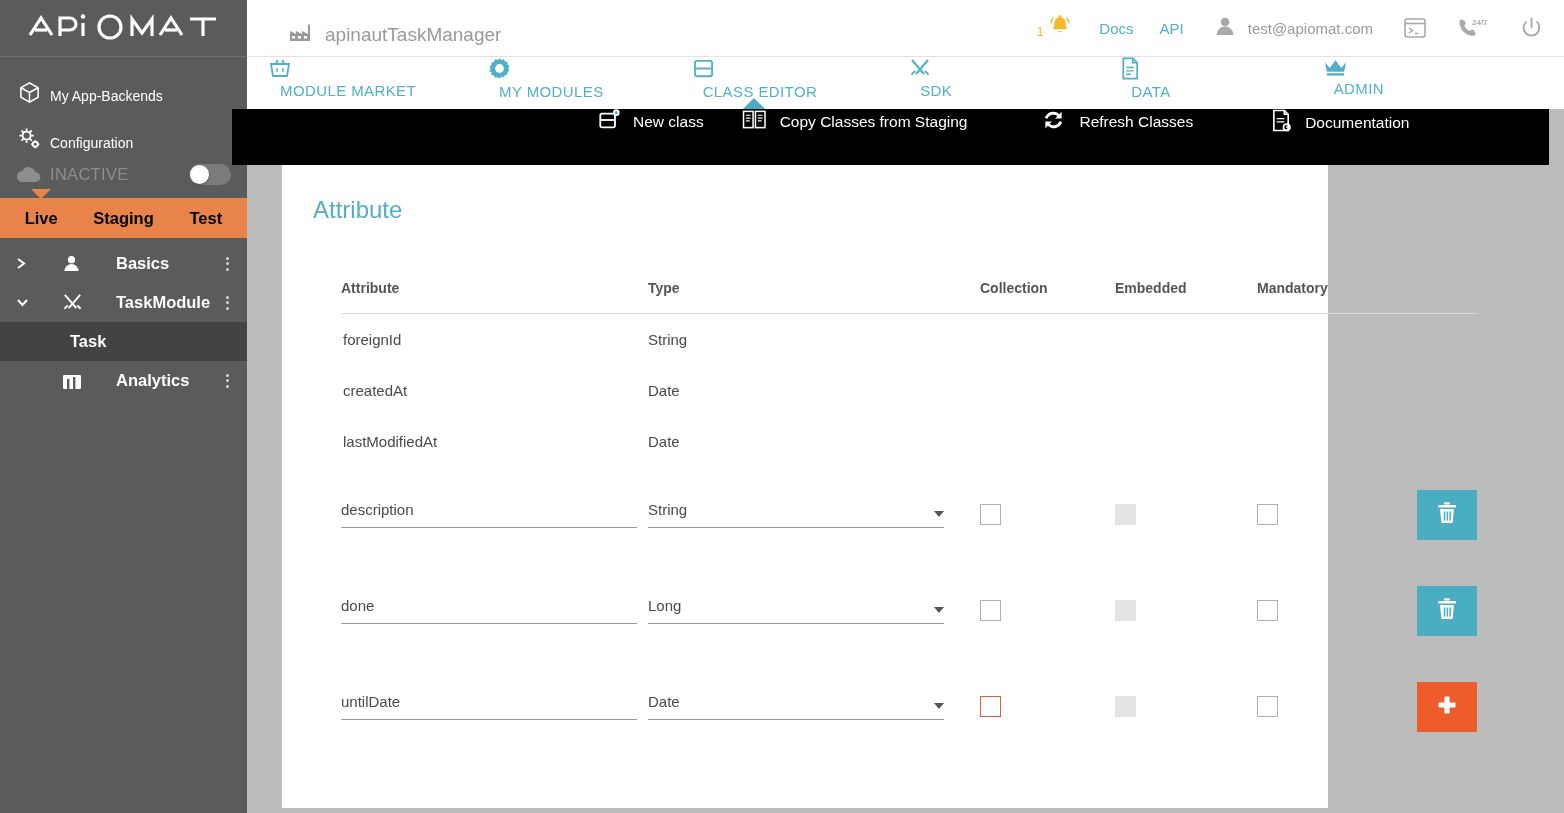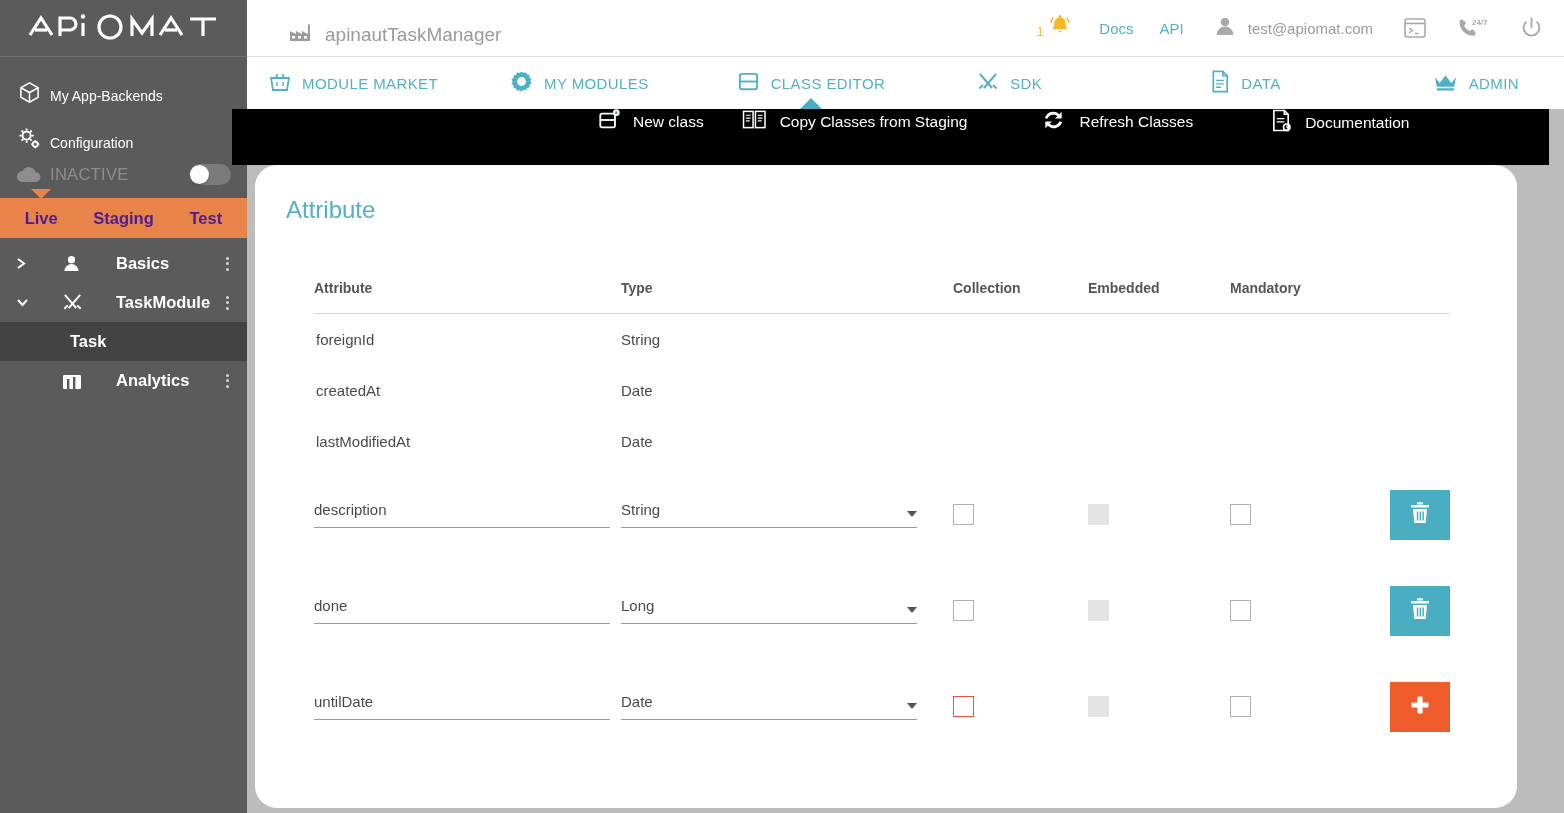--- a/index.html
+++ b/index.html
@@ -48,21 +48,21 @@
     width: 19px; height: 19px; border-radius: 50%; background: #fff;
     box-shadow: 0 1px 2px rgba(0,0,0,.35);
   }
 
   .env-bar {
     position: relative;
     display: flex; height: 40px; background: #e8844a;
     align-items: center;
   }
   .env-bar .env {
-    flex: 1; text-align: center; color: #4c1d95; font-size: 16.5px;
+    flex: 1; text-align: center; color: #000000; font-size: 16.5px;
     font-weight: bold; cursor: pointer; line-height: 40px;
   }
   .env-bar .env.active { font-weight: bold; }
   .env-caret {
     position: absolute; left: 31px; top: -9px;
     width: 0; height: 0;
     border-left: 10px solid transparent;
     border-right: 10px solid transparent;
     border-top: 10px solid #e8844a;
   }
@@ -102,22 +102,22 @@
   .user-box { display: flex; align-items: center; margin-left: 30px; cursor: pointer; }
   .user-box .mail { margin-left: 12px; color: #9a9a9a; font-size: 15px; }
   .top-ic { margin-left: 30px; cursor: pointer; display: flex; align-items: center; font-weight: bold; }
 
   
   .mainnav {
     position: absolute; left: 247px; top: 57px; width: 1317px; height: 52px;
     background: #fff; display: flex; align-items: center;
   }
   .mainnav .navitem {
-    display: flex; align-items: center; color: #52b0c6; font-size: 15px;
-    cursor: pointer; position: relative; height: 52px;
+    display: flex; color: #52b0c6; font-size: 15px;
+    cursor: pointer; position: relative; height: 52px; flex-direction: column;
   }
   .mainnav .navitem .tx { margin-left: 11px; letter-spacing: .4px; }
   .nav-caret {
     position: absolute; bottom: 0; left: 50%; transform: translateX(-50%);
     width: 0; height: 0;
     border-left: 11px solid transparent;
     border-right: 11px solid transparent;
     border-bottom: 11px solid #4aadc2;
   }
 
@@ -131,23 +131,22 @@
     cursor: pointer; margin-right: 38px;
   }
   .tb-btn .tx { margin-left: 13px; }
 
   
   .content-bg {
     position: absolute; left: 247px; top: 165px; width: 1317px; height: 648px;
     background: #bcbcbc;
   }
   .card {
-    position: absolute; left: 255px; top: 165px; width: 1262px; height: 643px;
+    position: absolute; left: 282px; top: 165px; width: 1046px; height: 643px;
     background: #fff;
-    border-radius: 22px;
   }
   .card-title {
     position: absolute; left: 31px; top: 31px;
     color: #52b0c6; font-size: 24px;
   }
 
   table.attrs {
     position: absolute; left: 59px; top: 115px;
     width: 1136px; border-collapse: collapse;
   }

